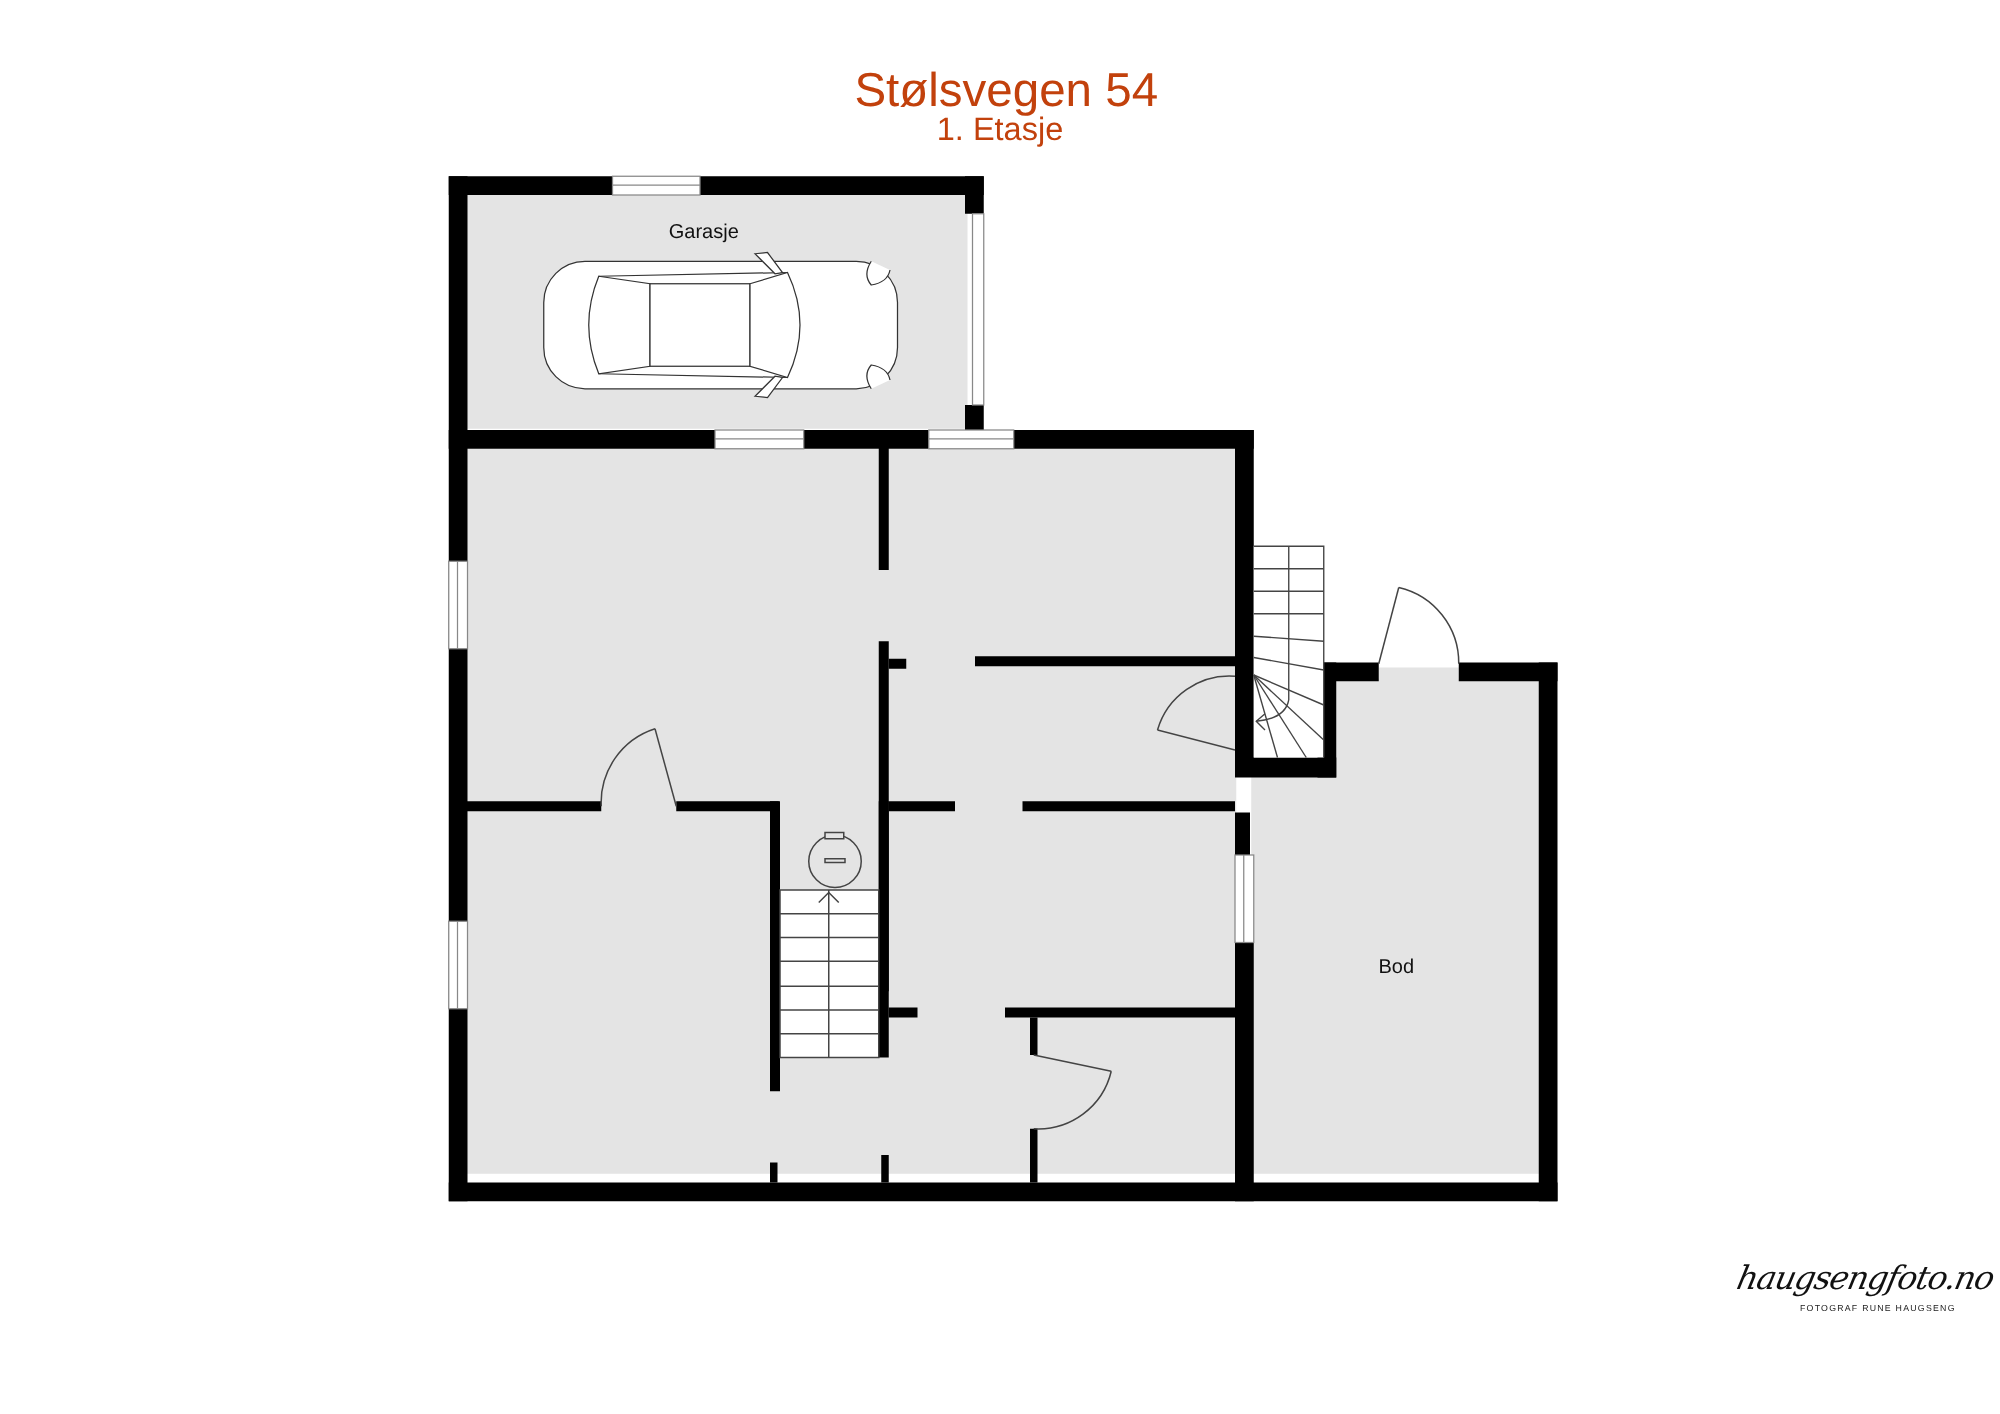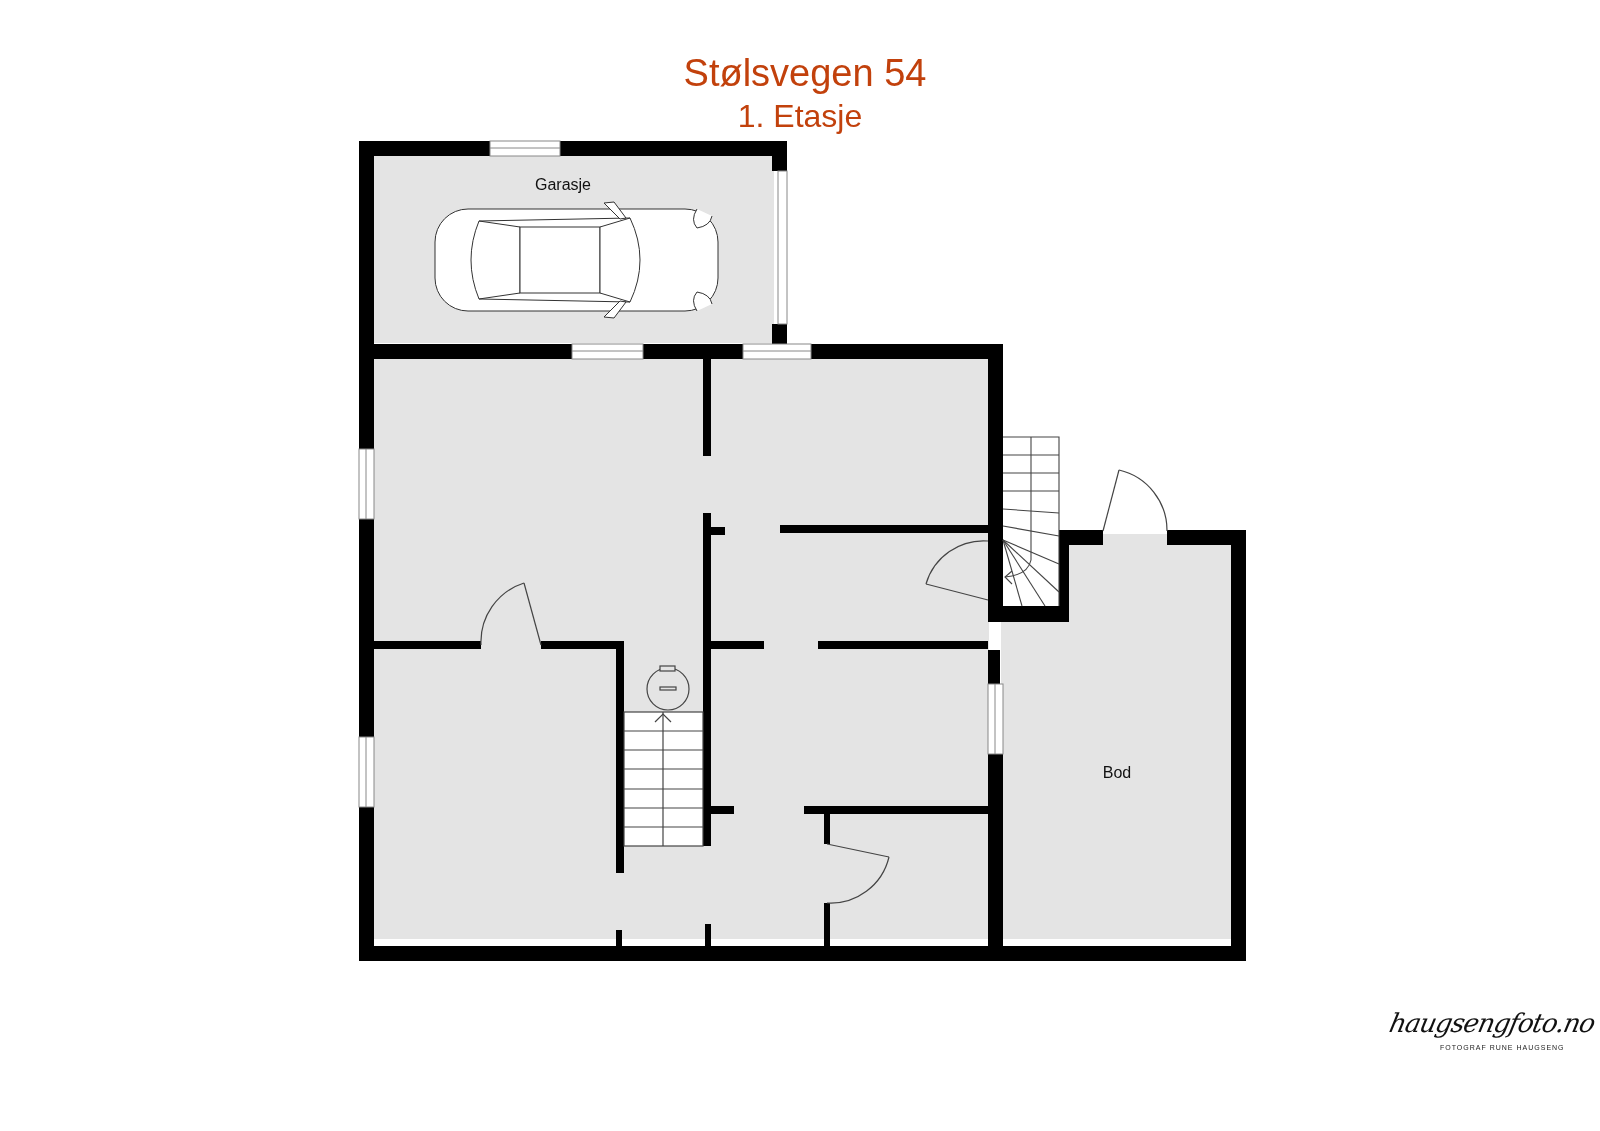--- a/index.html
+++ b/index.html
@@ -1,19 +1,19 @@
 <!DOCTYPE html>
 <html><head>
 <meta charset="utf-8">
 <style>
   html, body { margin: 0; padding: 0; background: #ffffff; }
   body { width: 1600px; height: 1131px; position: relative; overflow: hidden; font-family: "Liberation Sans", sans-serif; }
   .title { position: absolute; left: 0; width: 1600px; text-align: center; color: #c2410c; }
   .title.main { top: 52px; font-size: 38px; padding-left: 10px; box-sizing: border-box; }
-  .title.sub { top: 98px; font-size: 32px; box-sizing: border-box; }
+  .title.sub { top: 88px; font-size: 26px; box-sizing: border-box; }
   svg.plan { position: absolute; left: 0; top: 0; }
   .room-label { font-family: "Liberation Sans", sans-serif; font-size: 16px; fill: #111; }
   .logo { position: absolute; left: 1390px; top: 1000px; width: 160px; height: 60px; }
   .logo .script { font-family: "DejaVu Serif", serif; font-style: italic; font-size: 26px; color: #111; letter-spacing: -1px; position: absolute; left: 0; top: 8px; transform: skewX(-12deg); }
   .logo .sub { font-family: "Liberation Sans", sans-serif; font-size: 7px; letter-spacing: 1px; color: #222; position: absolute; left: 50px; top: 44px; white-space: nowrap; }
 </style>
 </head>
 <body>
 
 <div class="title main">Stølsvegen 54</div>

